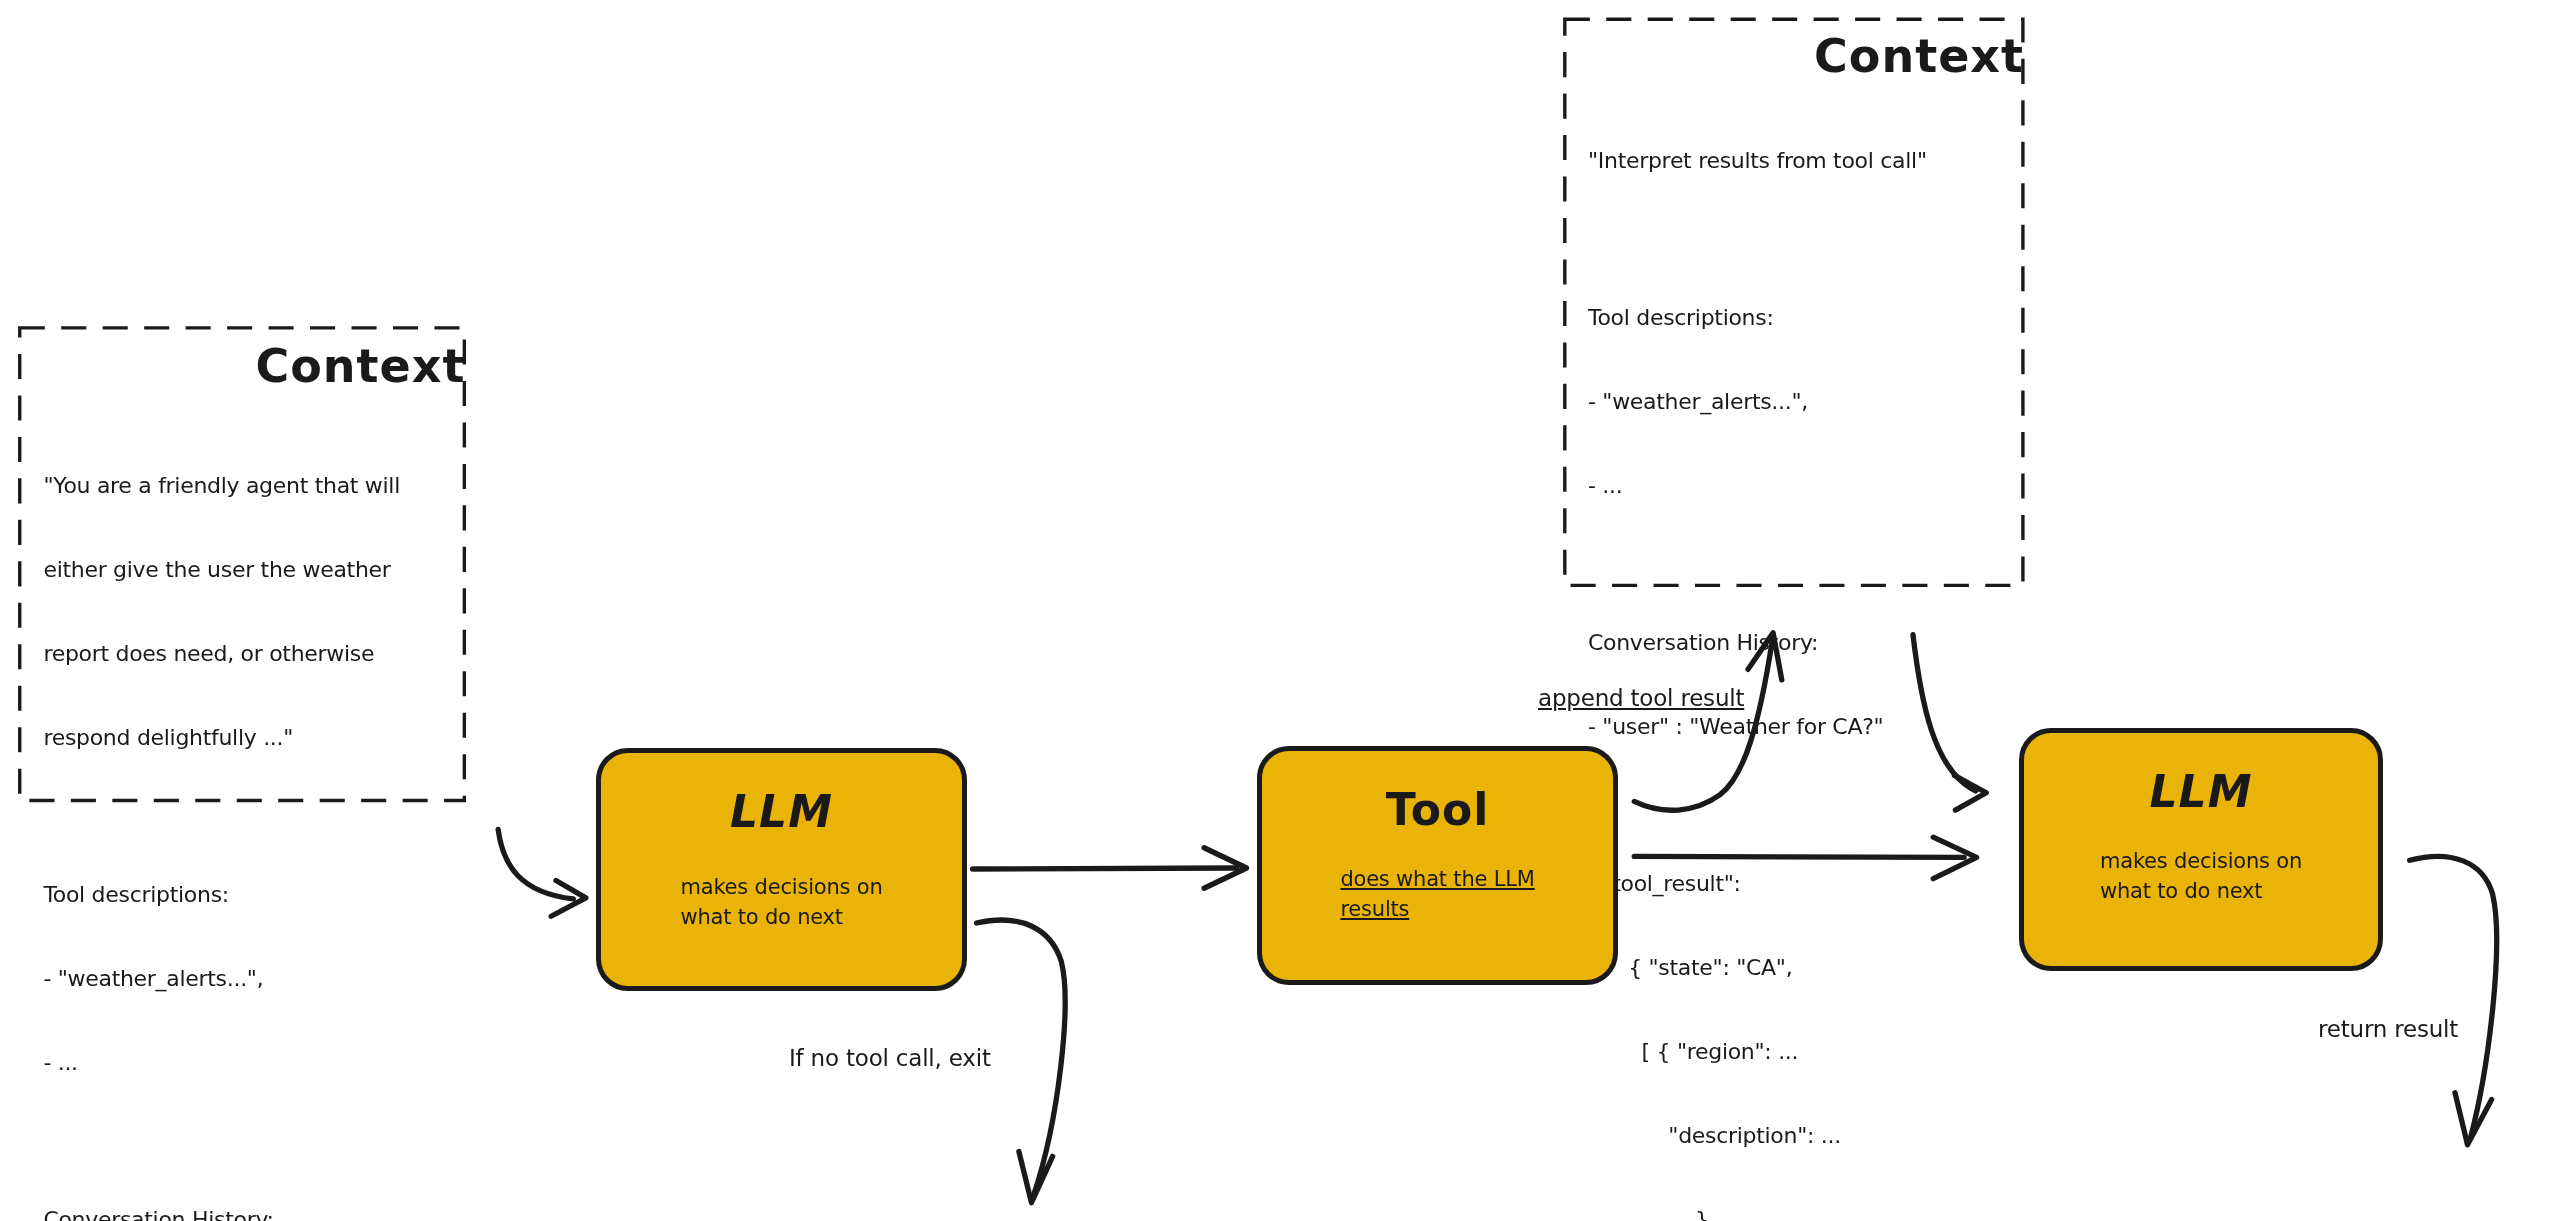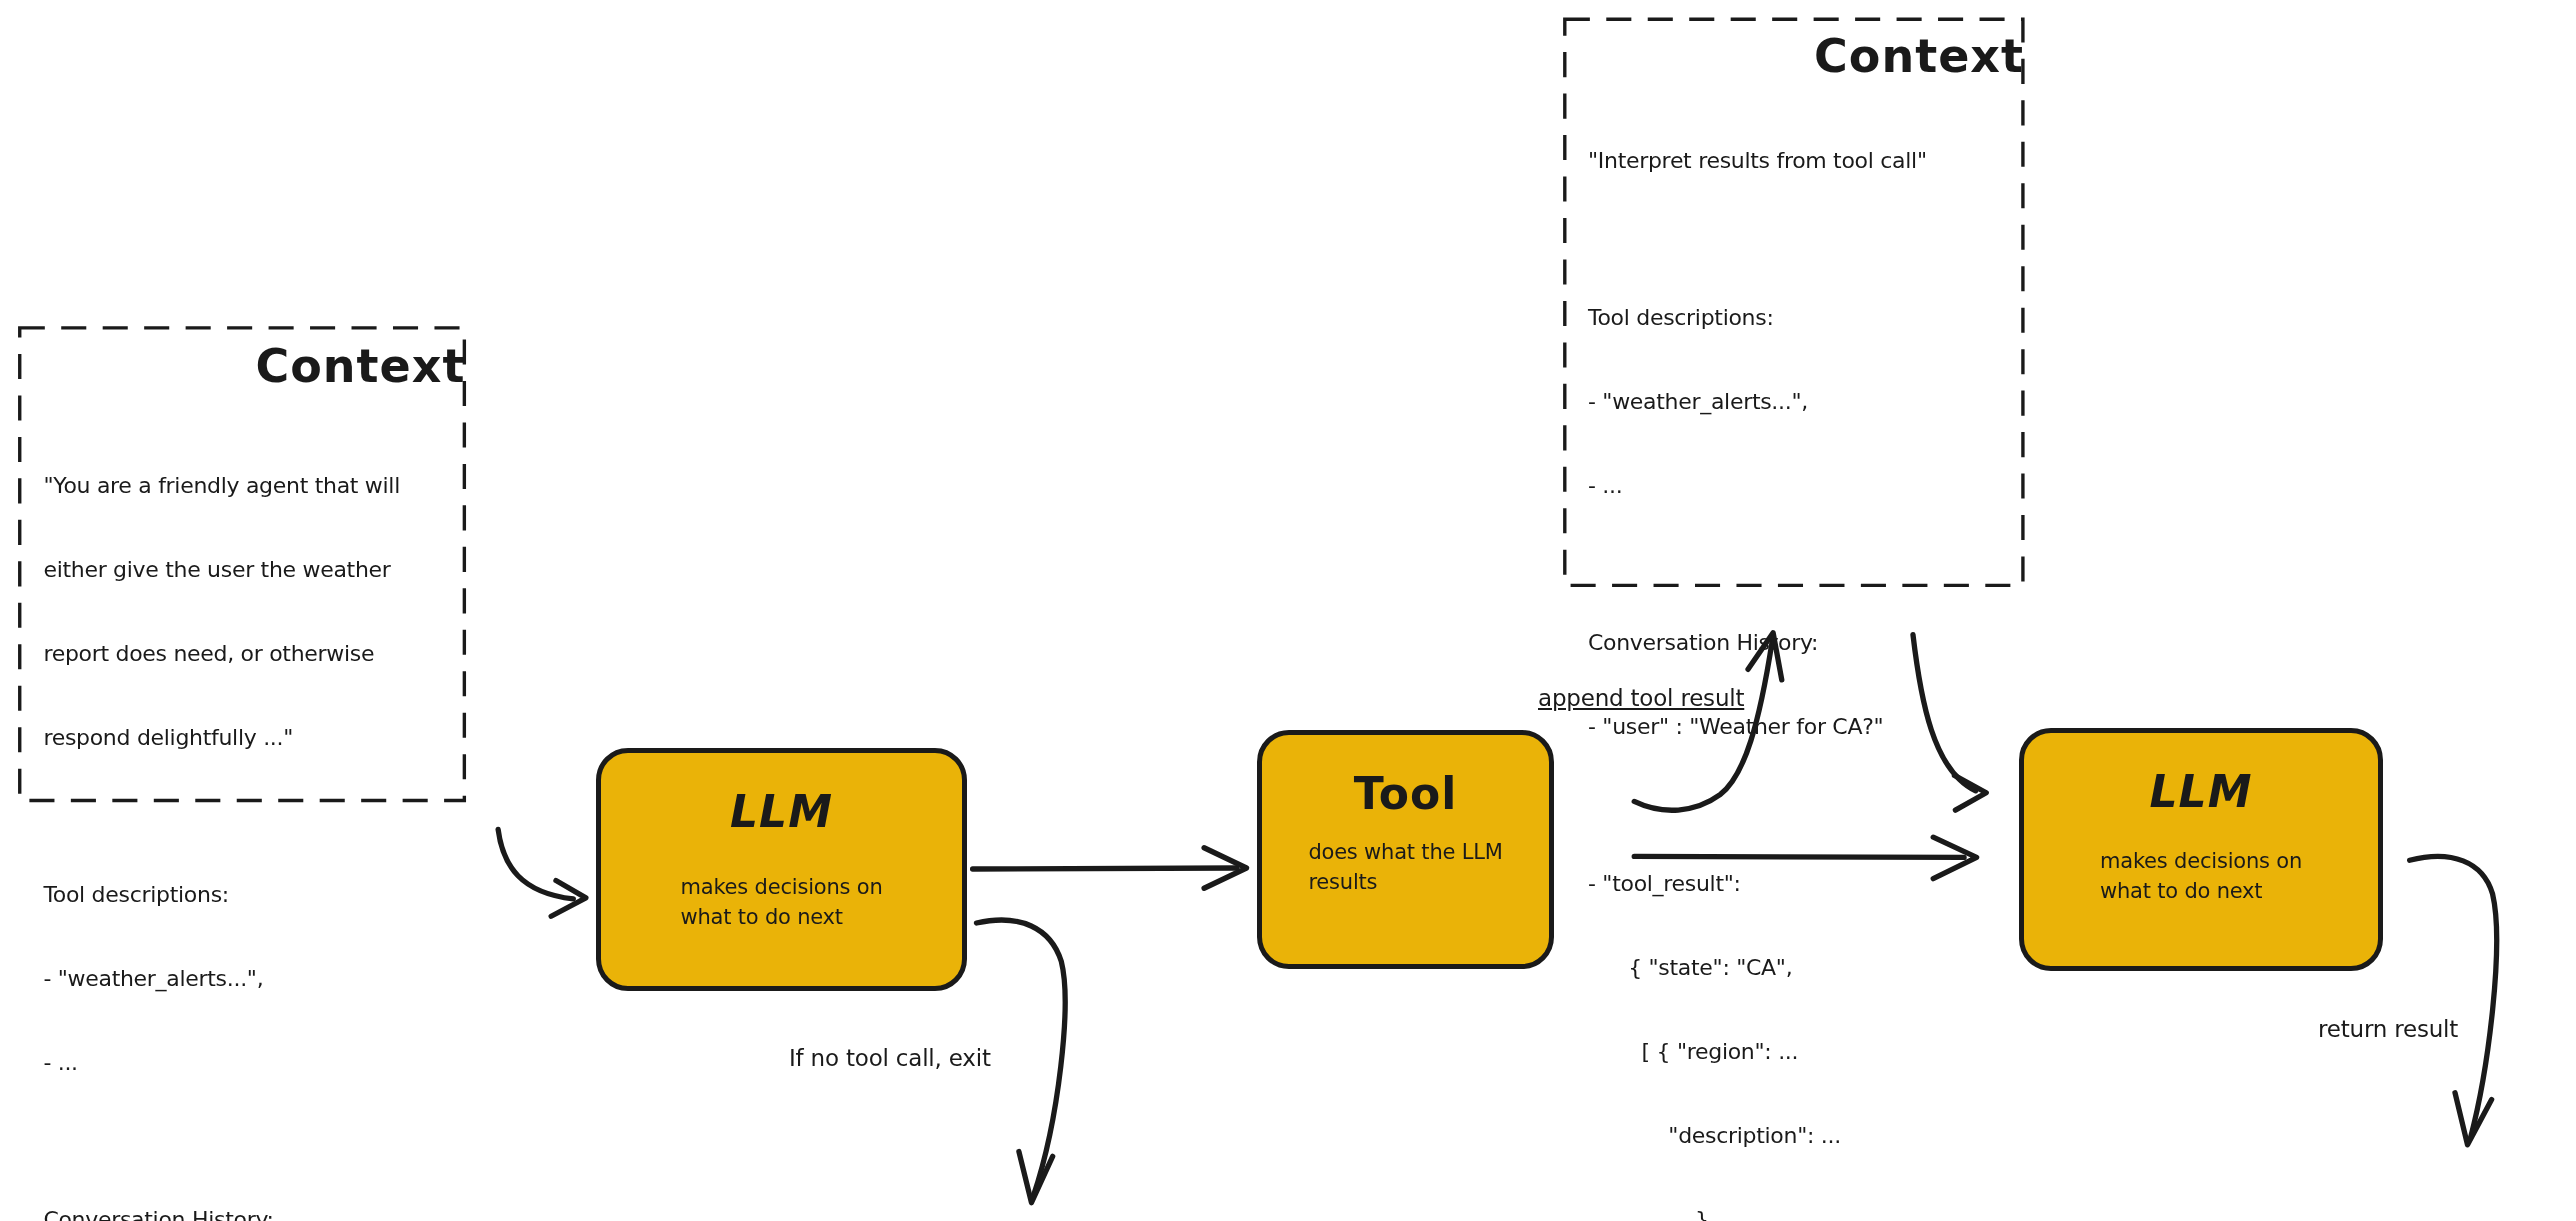--- a/index.html
+++ b/index.html
@@ -163,23 +163,23 @@
   </div>
 
   <div class="node" style="left:596px; top:748px; width:371px; height:243px;">
     <div class="node-title italic">LLM</div>
     <div class="node-sub">
       <div>makes decisions on</div>
       <div>what to do next</div>
     </div>
   </div>
 
-  <div class="node" style="left:1257px; top:730px; width:297px; height:239px;">
+  <div class="node" style="left:1257px; top:746px; width:361px; height:239px;">
     <div class="node-title">Tool</div>
-    <div class="node-sub" style="margin-top:18px;">
+    <div class="node-sub" style="margin-top:29px;text-decoration:underline;">
       <div>does what the LLM</div>
       <div>results</div>
     </div>
   </div>
 
   <div class="node" style="left:2019px; top:728px; width:364px; height:243px;">
     <div class="node-title italic">LLM</div>
     <div class="node-sub" style="margin-top:29px;">
       <div>makes decisions on</div>
       <div>what to do next</div>

